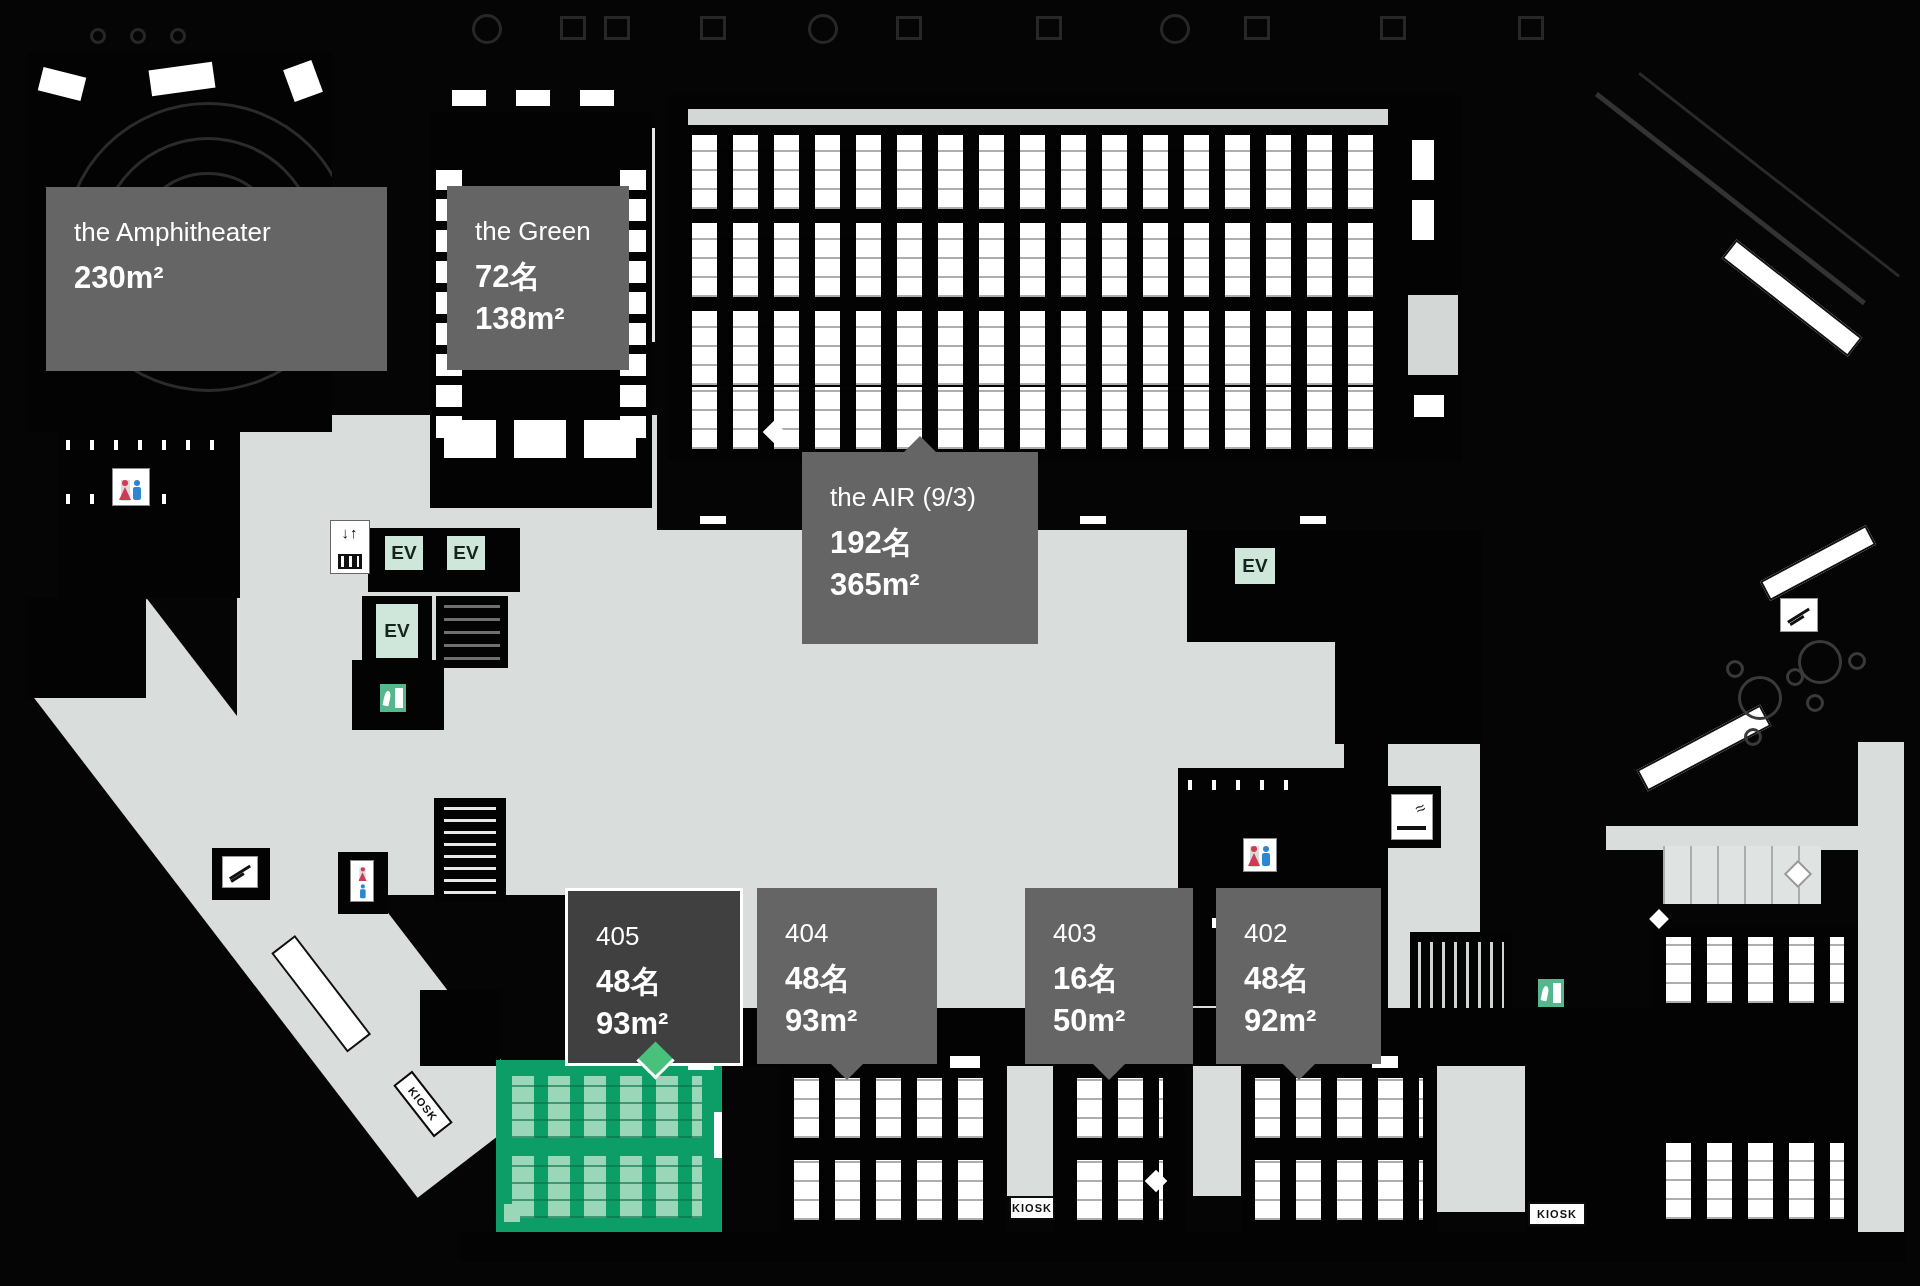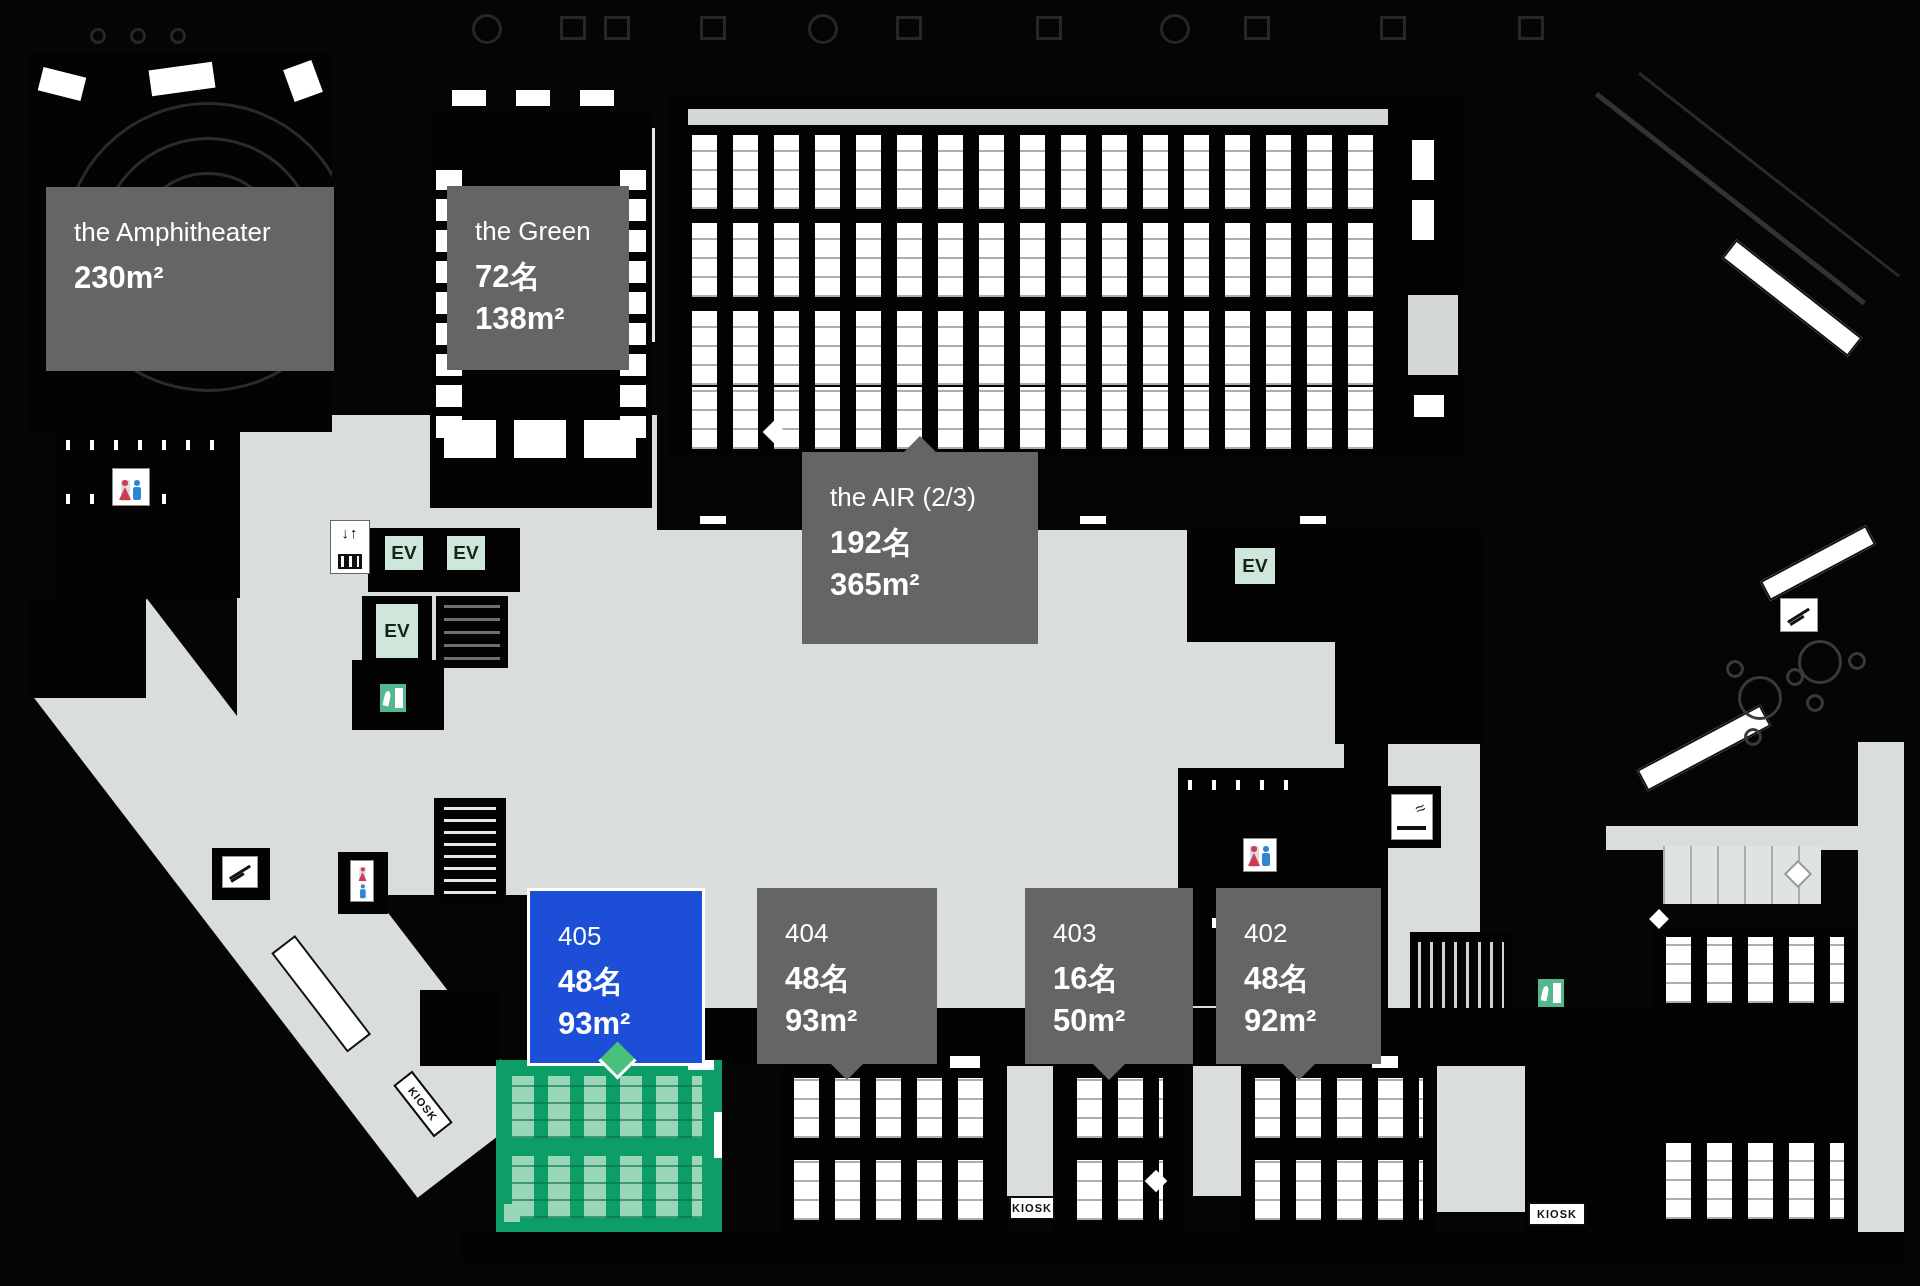--- a/index.html
+++ b/index.html
@@ -23,21 +23,21 @@
   .tread-v{background:repeating-linear-gradient(90deg,#cfd3d2 0 3px,transparent 3px 12px);}
   .stalls{background:repeating-linear-gradient(90deg,#fff 0 4px,transparent 4px 24px);}
   
   .callout{position:absolute;box-sizing:border-box;background:#656565;color:#fff;
            padding:30px 0 0 28px;z-index:50;}
   .callout .cname{font-size:26px;margin-bottom:9px;white-space:nowrap;}
   .callout .ccap,.callout .carea{font-size:31px;font-weight:bold;line-height:1.35;white-space:nowrap;}
   .callout .ptr{position:absolute;width:24px;height:24px;background:#656565;transform:rotate(45deg);}
   .callout .ptr.down{bottom:-11px;left:50%;margin-left:-12px;}
   .callout .ptr.up{top:-11px;left:50%;margin-left:-12px;}
-  .callout.hl{background:#1d4ed8;border:3px solid #fff;}
+  .callout.hl{background:#404040;border:3px solid #fff;margin-left:38px;}
   .callout.hl .ptr{background:#48c17d;border-right:3px solid #fff;border-bottom:3px solid #fff;}
   
   .ev{background:#cfe6db;color:#15241c;font-weight:bold;font-size:19px;
       display:flex;align-items:center;justify-content:center;}
   .kiosk{background:#fff;border:2px solid #0c0c0c;color:#111;font-size:11px;font-weight:bold;
          letter-spacing:1px;display:flex;align-items:center;justify-content:center;}
   .wc{background:#fff;border:1px solid #8a8a8a;display:flex;align-items:flex-end;
       justify-content:center;gap:3px;padding:4px 2px;}
   .person{position:relative;width:9px;height:21px;}
   .person::before{content:"";position:absolute;top:0;left:50%;transform:translateX(-50%);
@@ -269,35 +269,35 @@
     <span class="person m" style="--c:#2e86d2;transform:scale(.7)"></span>
   </div>
   <div class="abs esc" style="left:222px;top:856px;width:36px;height:32px;z-index:6"></div>
   <div class="abs esc" style="left:1780px;top:598px;width:38px;height:34px;z-index:6"></div>
   <div class="abs smk" style="left:1391px;top:794px;width:42px;height:46px;z-index:6"></div>
   <div class="abs exit" style="left:380px;top:684px;width:26px;height:28px;z-index:6"></div>
   <div class="abs exit" style="left:846px;top:540px;width:26px;height:28px;z-index:6"></div>
   <div class="abs exit" style="left:1256px;top:962px;width:26px;height:28px;z-index:6"></div>
   <div class="abs exit" style="left:1538px;top:979px;width:26px;height:28px;z-index:6"></div>
 
-  <div class="callout" style="left:46px;top:187px;width:288px;height:184px">
+  <div class="callout" style="left:46px;top:187px;width:341px;height:184px">
     <div class="cname">the Amphitheater</div>
     <div class="carea">230m²</div>
   </div>
 
   <div class="callout" style="left:447px;top:186px;width:182px;height:184px">
     <div class="cname">the Green</div>
     <div class="ccap">72名</div>
     <div class="carea">138m²</div>
   </div>
 
 
   <div class="callout" style="left:802px;top:452px;width:236px;height:192px">
     <i class="ptr up"></i>
-    <div class="cname">the AIR (2/3)</div>
+    <div class="cname">the AIR (9/3)</div>
     <div class="ccap">192名</div>
     <div class="carea">365m²</div>
   </div>
 
 
   <div class="callout hl" style="left:527px;top:888px;width:178px;height:178px">
     <i class="ptr down"></i>
     <div class="cname">405</div>
     <div class="ccap">48名</div>
     <div class="carea">93m²</div>

